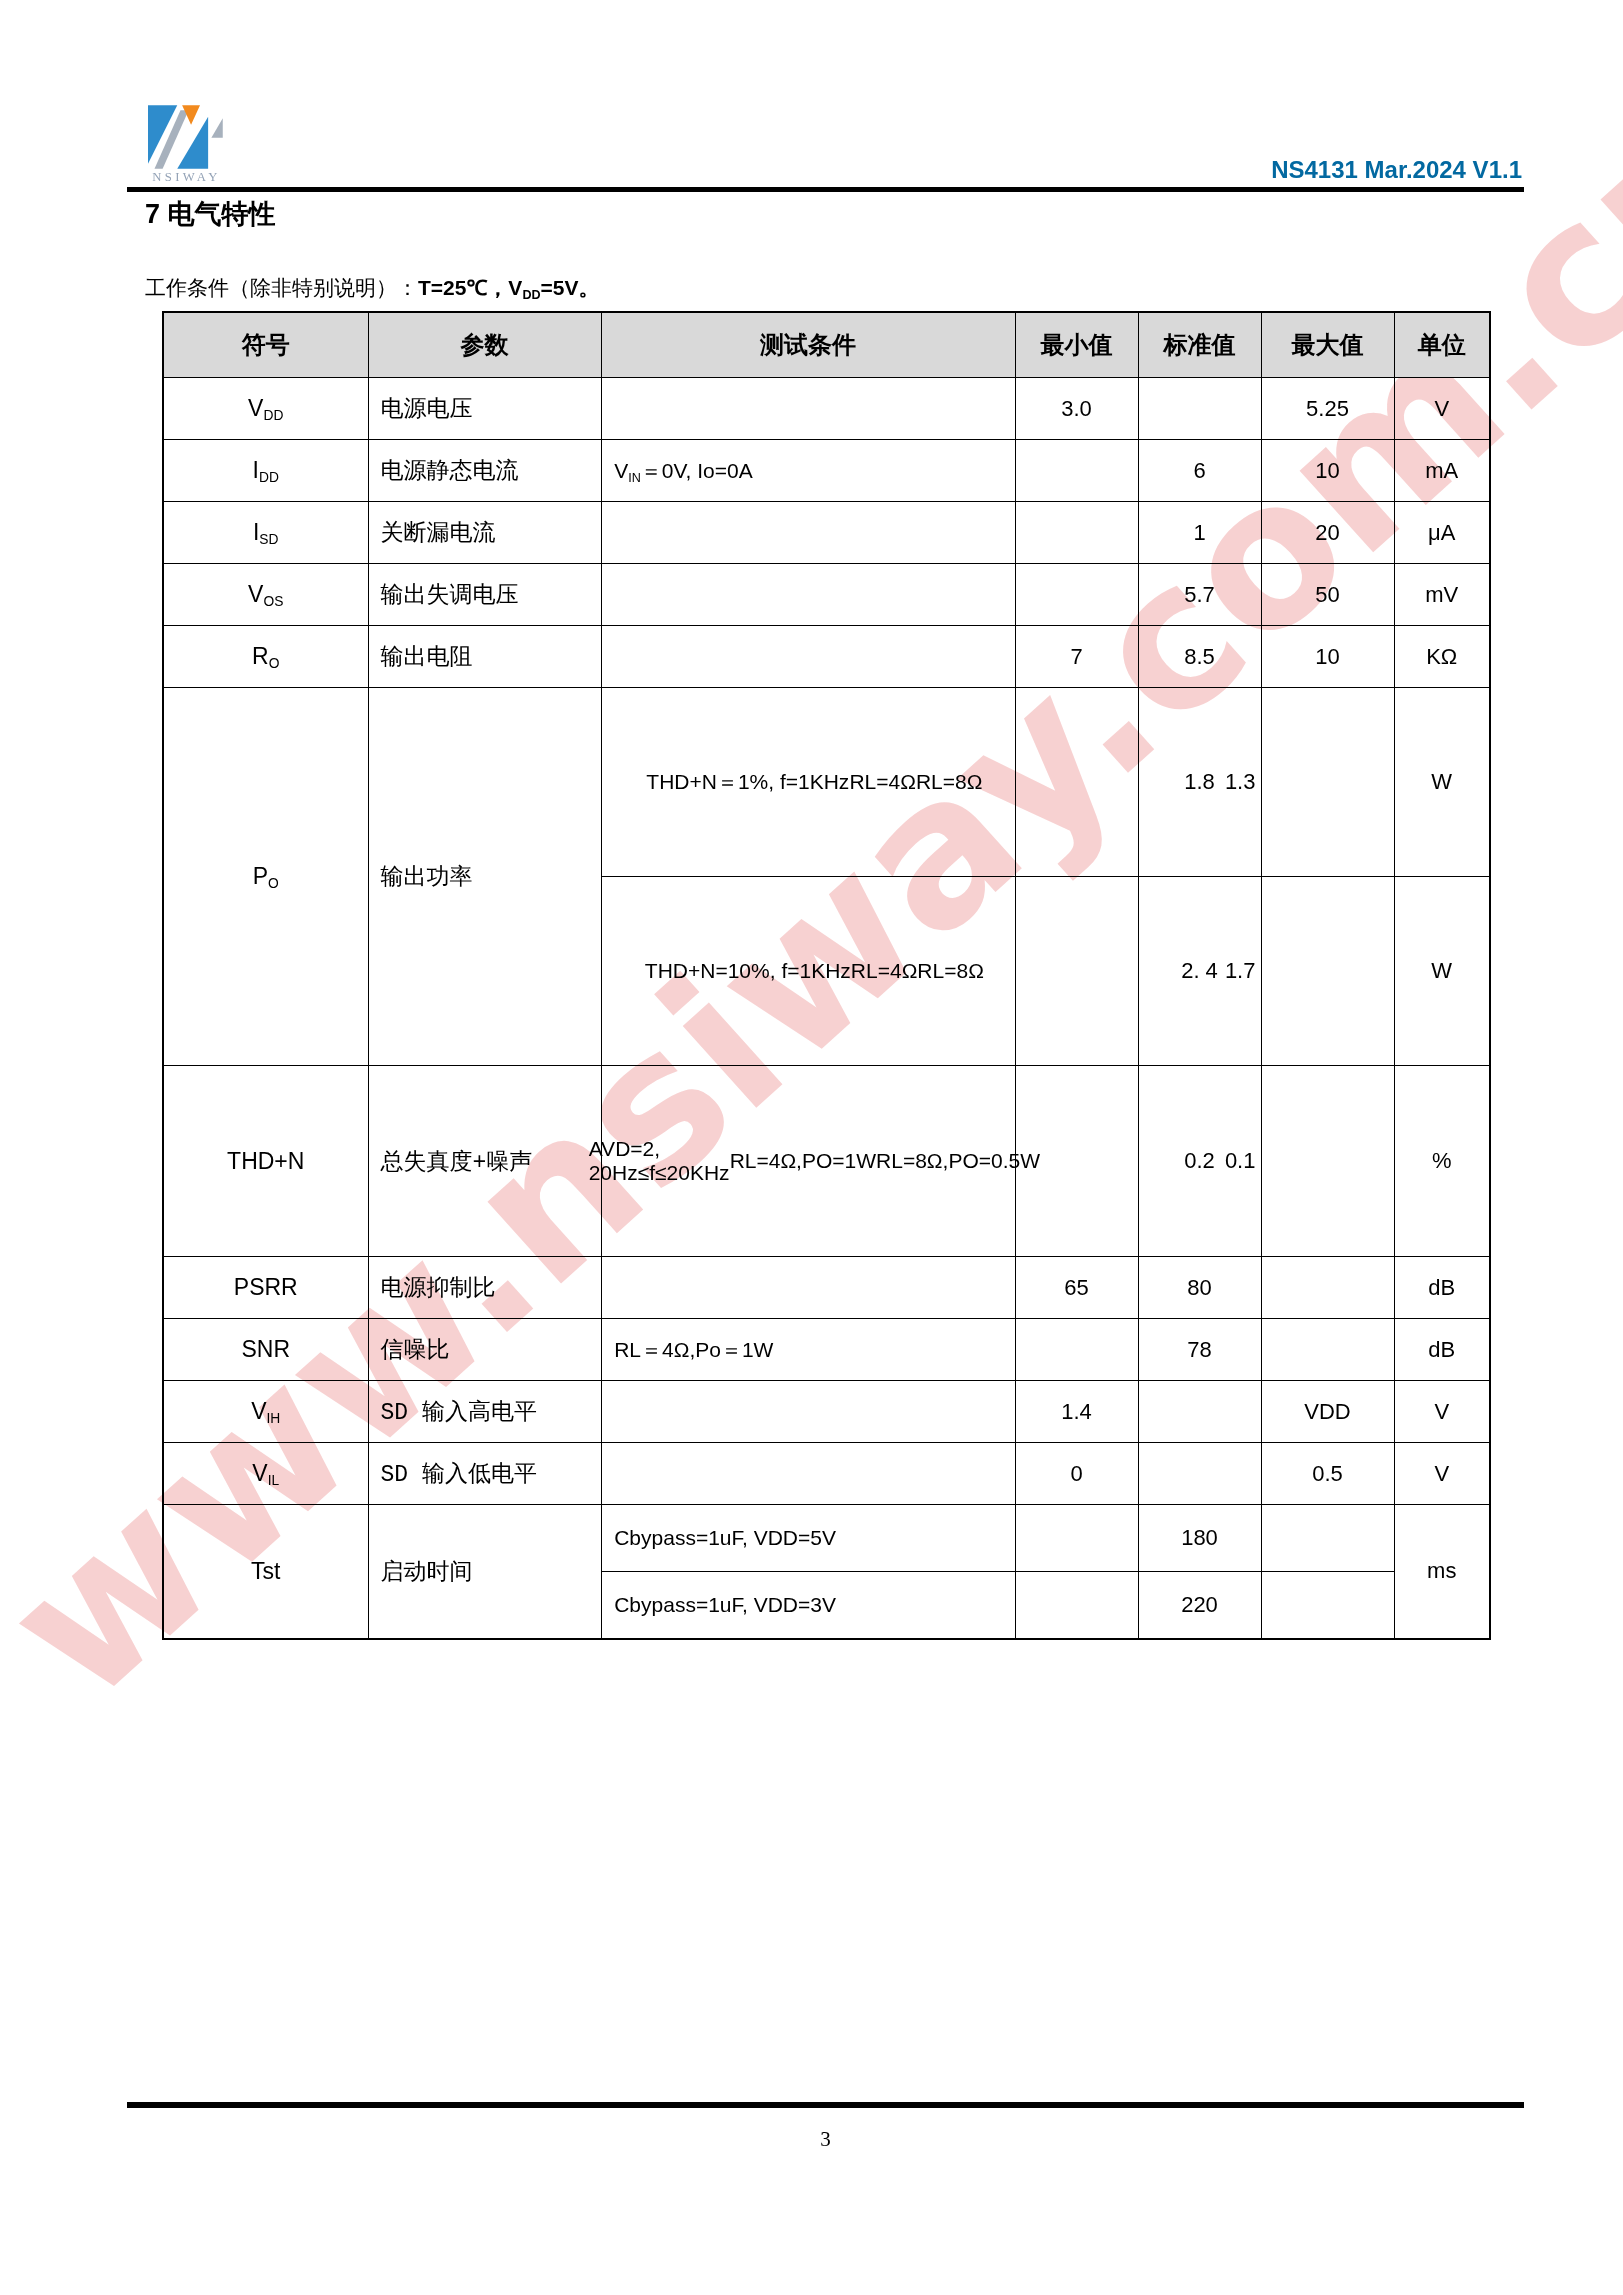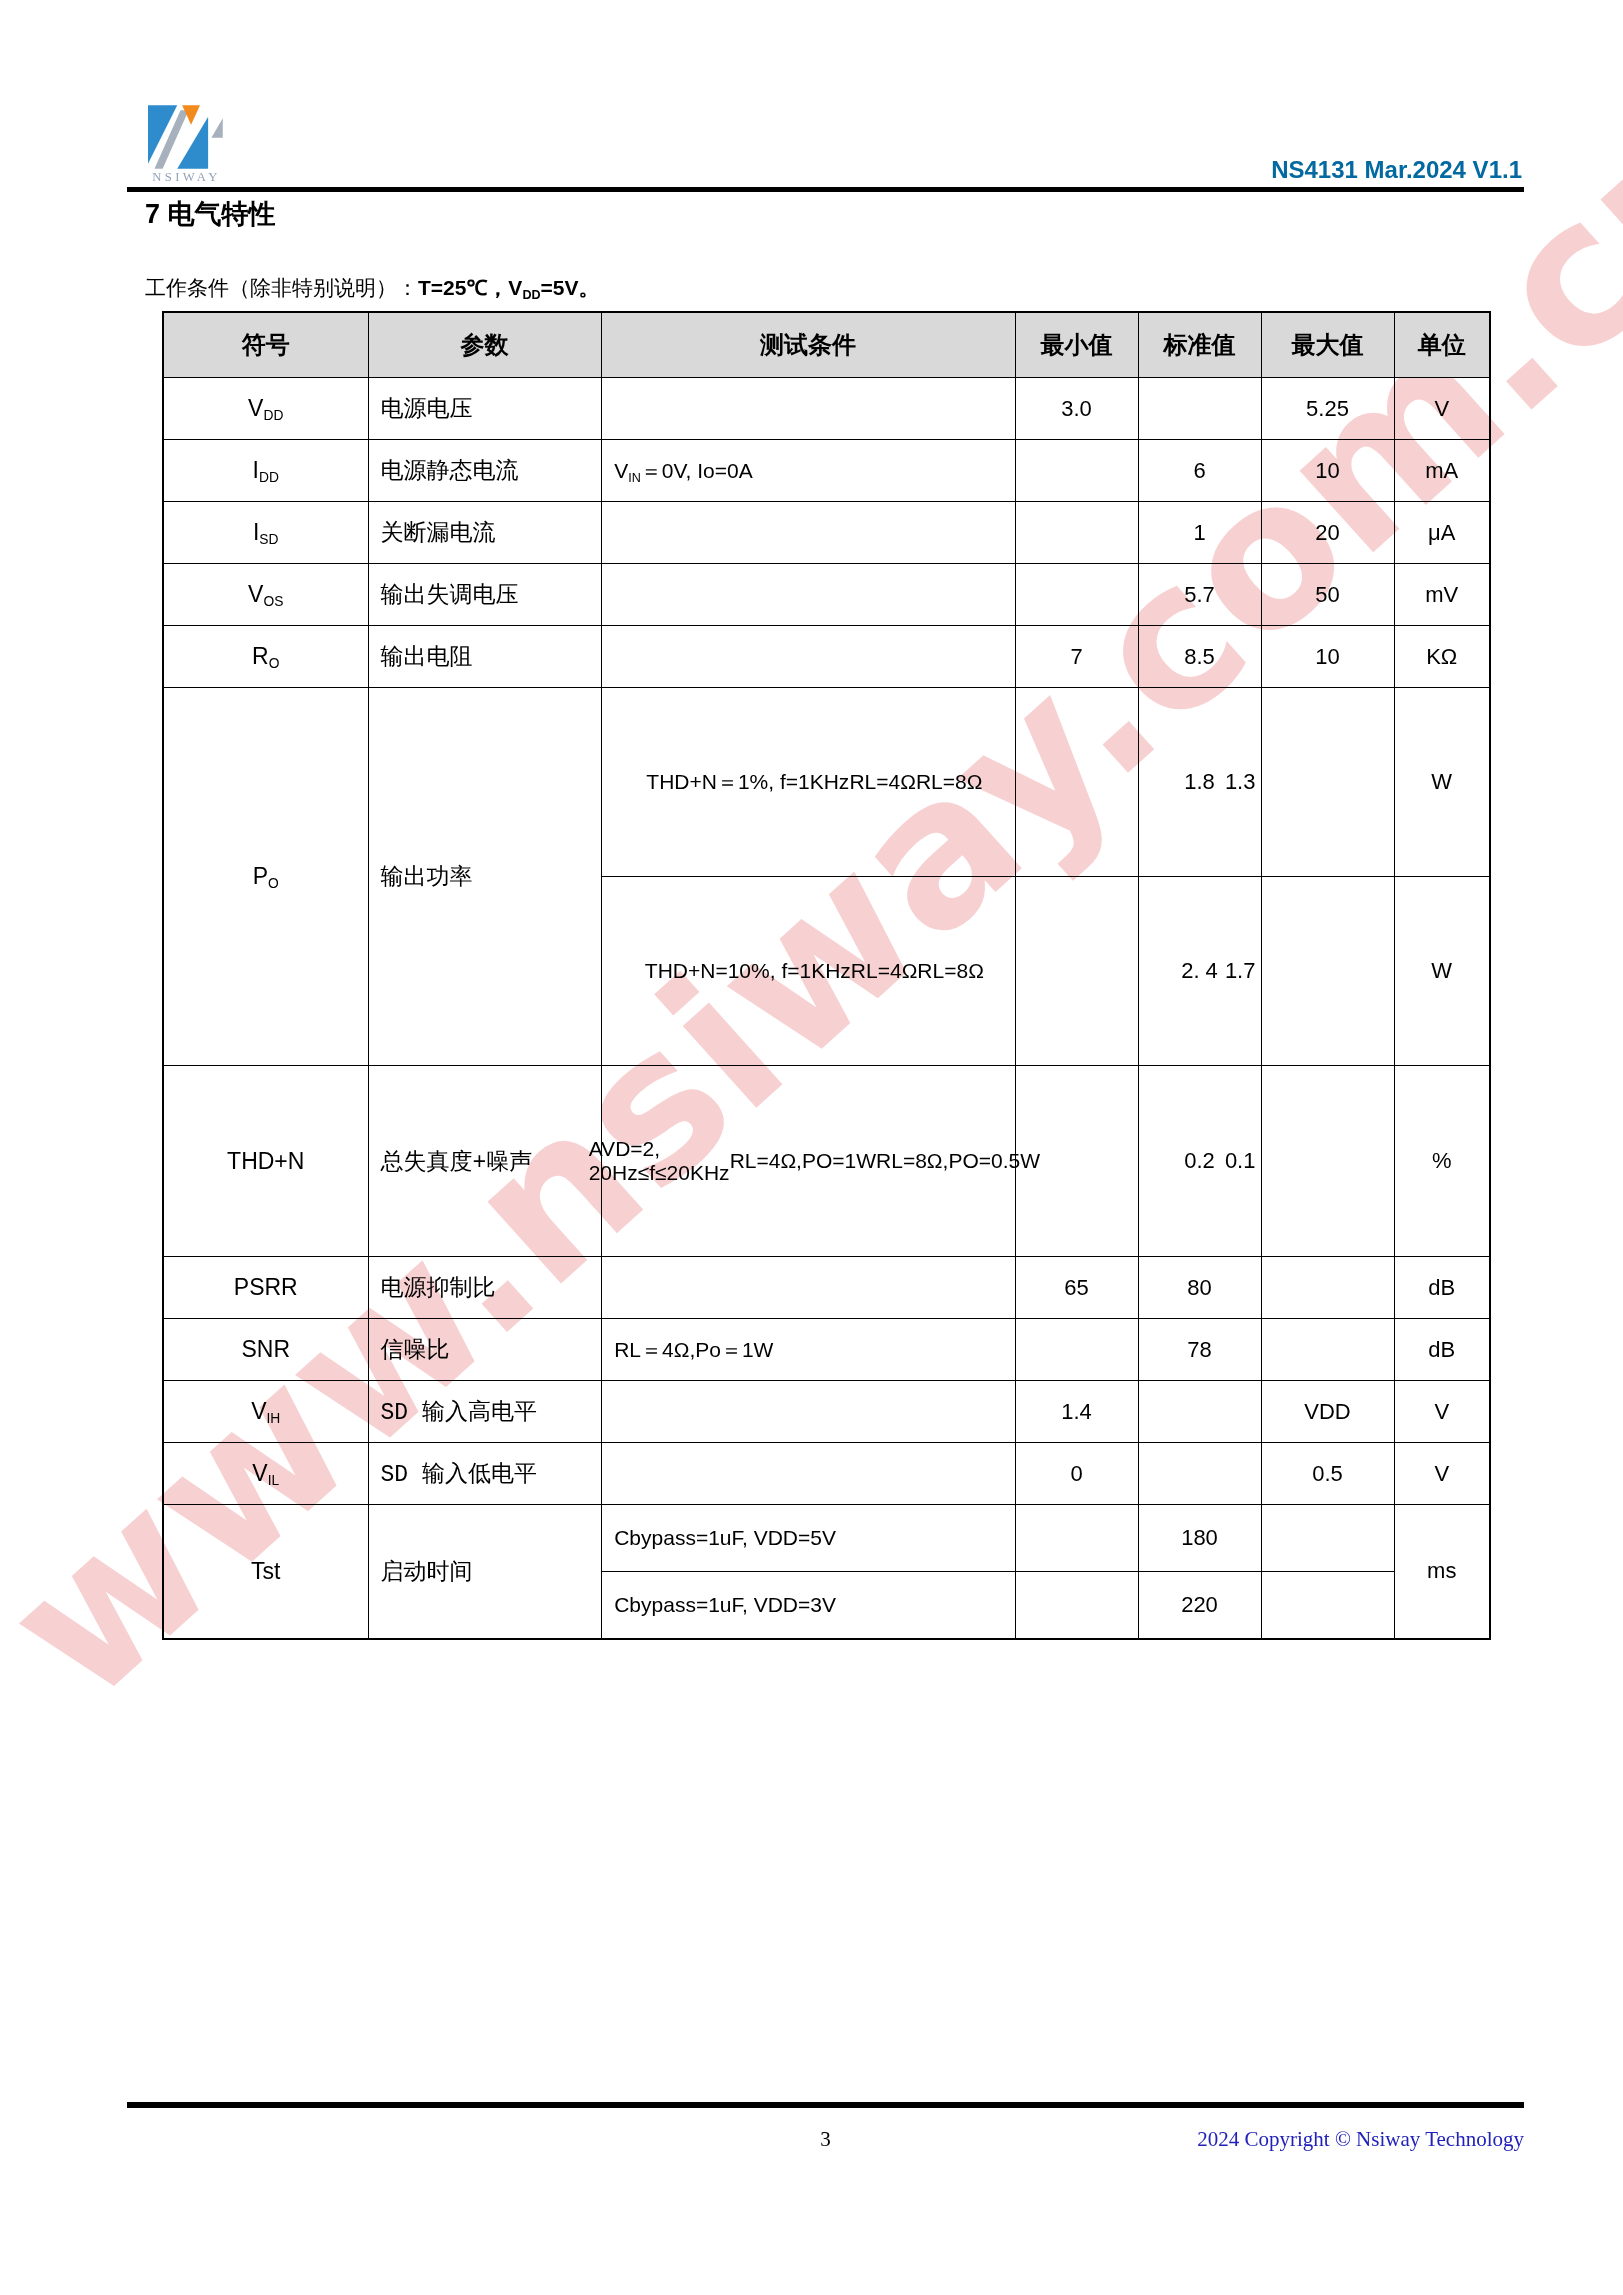--- a/index.html
+++ b/index.html
@@ -296,16 +296,15 @@
           <td></td>
           <td>220</td>
           <td></td>
         </tr>
       </tbody>
     </table>
   </div>
 
   <div class="footer-rule"></div>
   <div class="page-num">3</div>
-  <div class="copyright">2024 Copyright © Nsiway Technology</div>
 
 </div>
 
 
 </body></html>

